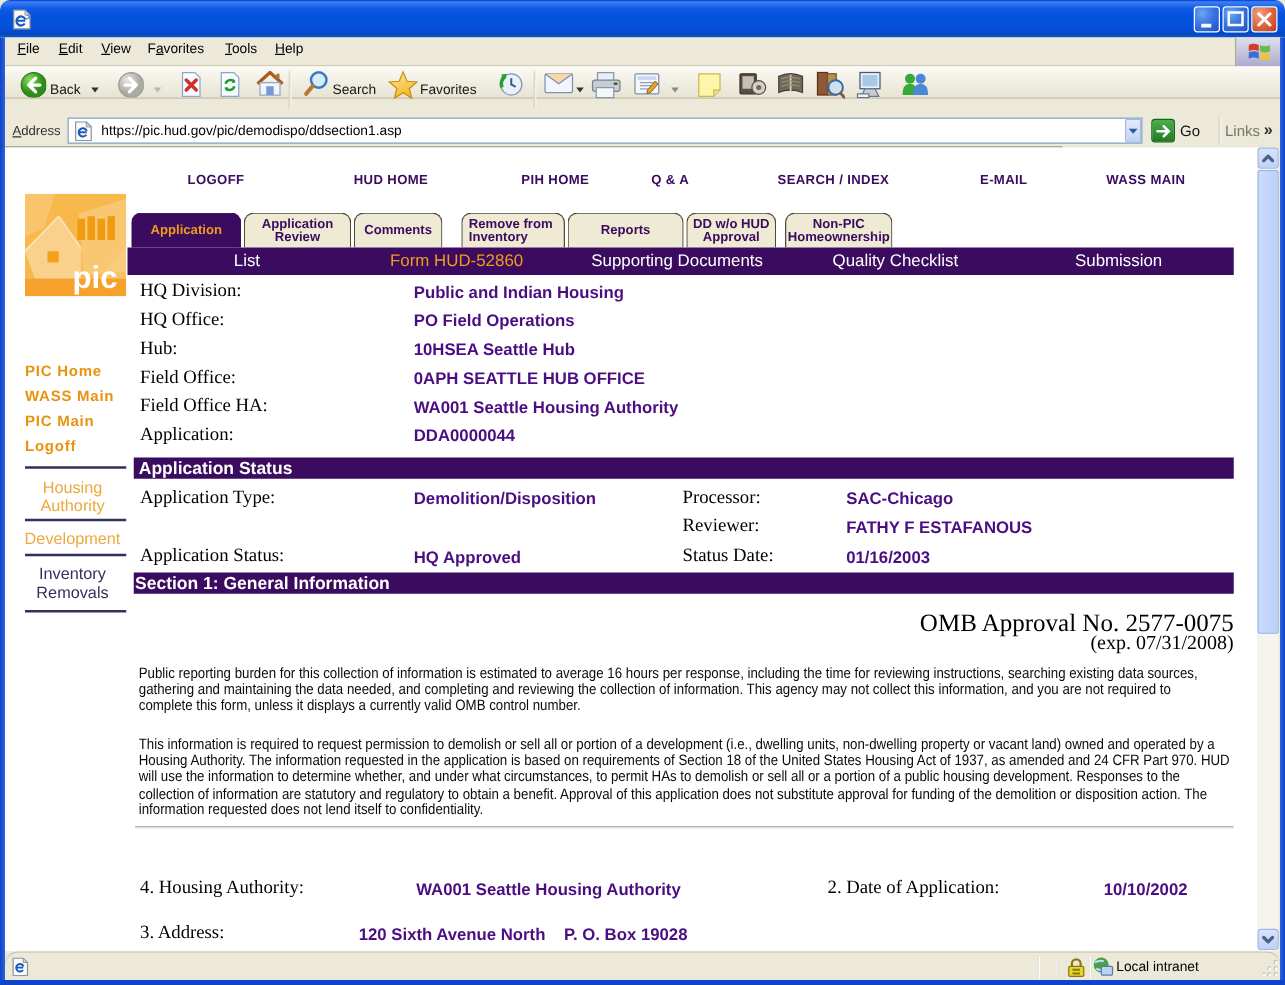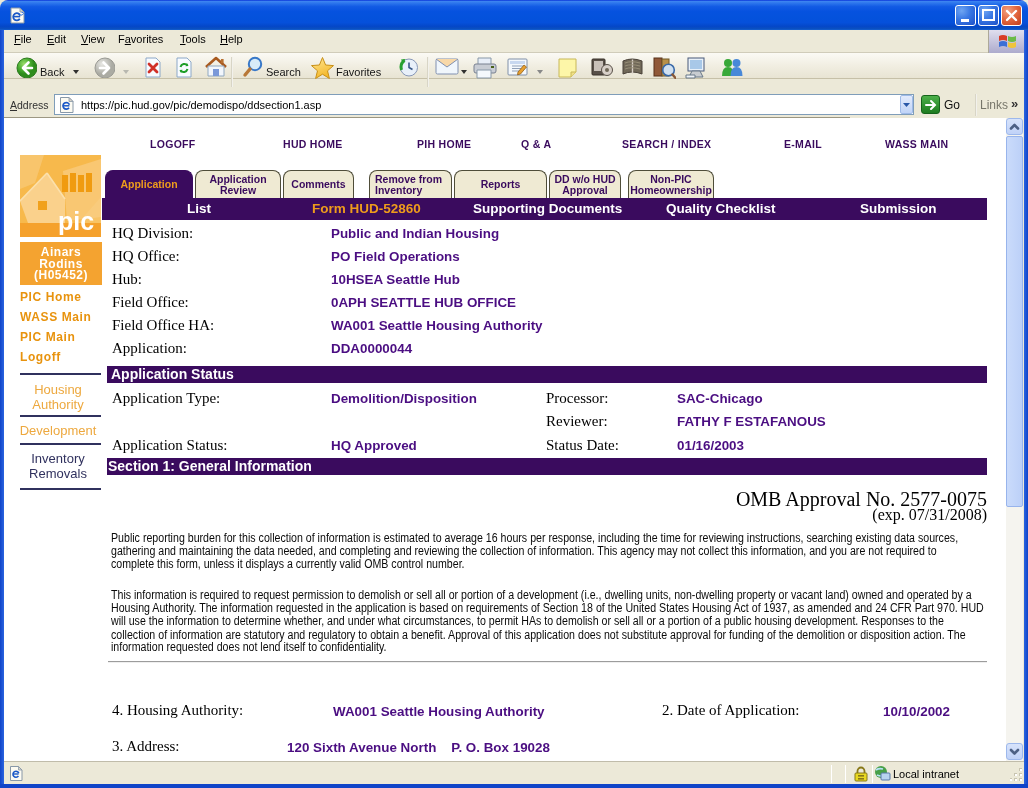--- a/index.html
+++ b/index.html
@@ -53,38 +53,38 @@
 
 #side-user { left:20px; top:242px; width:82px; height:43px; background:#F4A330; color:#fff; font-weight:bold; font-size:12px; letter-spacing:0.5px; text-align:center; line-height:11.5px; padding-top:5px; }
 .sidelink { position:absolute; left:20px; font-size:12px; font-weight:bold; color:#E8930E; letter-spacing:0.6px; }
 .sidehr { position:absolute; left:20px; width:81px; height:2px; background:#30315E; }
 .sidecent { position:absolute; left:6px; width:104px; text-align:center; font-size:13px; color:#EDA83E; }
 
 
 .tab { position:absolute; top:170px; height:28px; border:1px solid #4F4D39; border-bottom:none; border-radius:8px 8px 0 0; background:#EFEAD3; color:#3A0B5E; font-size:10.5px; font-weight:bold; text-align:center; display:flex; align-items:center; justify-content:center; line-height:11px; }
 #tab1 { background:#3A0B5E; color:#EE9C1C; border-color:#3A0B5E; }
 #mainbar { left:102px; top:198px; width:885px; height:22px; background:#3A0B5E; }
-.mb-item { position:absolute; top:201px; font-size:13.5px; font-weight:bold; color:#fff; }
+.mb-item { position:absolute; top:201px; font-size:13.5px; font-weight:normal; color:#fff; }
 
 .lbl { position:absolute; font-family:"Liberation Serif", serif; font-size:15px; color:#000; white-space:nowrap; }
 .val { position:absolute; font-size:13.4px; font-weight:bold; color:#4B0E82; white-space:nowrap; }
 .pbar { position:absolute; left:107px; width:880px; height:17px; background:#3A0B5E; color:#fff; font-size:14px; font-weight:bold; }
 .pbar span { position:absolute; left:4px; top:0px; }
 
 .para { position:absolute; left:111px; font-size:12px; color:#0A0A0A; white-space:nowrap; transform:scaleX(0.885); transform-origin:0 0; }
 
 #hr1 { left:108px; top:661px; width:879px; height:2px; border-top:1px solid #9C9C9C; border-bottom:1px solid #EFEFEF; }
 
 
 #sb { left:1006px; top:118px; width:17px; height:643px; background:#F5F4EF; }
 .sbbtn { position:absolute; left:0px; width:17px; height:17px; background:linear-gradient(180deg,#D7E3FB,#C0D2F8); border:1px solid #9DB8EC; border-radius:3px; }
 #sb-thumb { position:absolute; left:0px; top:18px; width:17px; height:371px; background:linear-gradient(90deg,#CADBFB,#BCD0F8); border:1px solid #98B4EC; border-radius:2px; }
 
 
-#statusbar { left:4px; top:761px; width:1020px; height:23px; background:#ECE9D8; border-top:1px solid #C0BCAA; }
+#statusbar { left:4px; top:761px; width:1020px; height:23px; background:#ECE9D8; border-top:1px solid #C0BCAA;border-radius:11px; }
 .stsep { position:absolute; top:3px; width:1px; height:18px; background:#ACA899; border-right:1px solid #fff; }
 #st-text { left:889px; top:6px; font-size:11px; color:#000; }
 </style>
 </head>
 <body>
 <div id="win">
 
   <div class="abs" id="titlebar"></div>
   <div class="abs winbtn" id="btn-min">
       <svg width="21" height="21">
@@ -293,21 +293,20 @@
     <g fill="#F09B10">
       <rect x="42" y="20" width="6" height="17"></rect>
         <rect x="50" y="18" width="6" height="19"></rect>
         <rect x="58" y="20" width="6" height="17"></rect>
         <rect x="66" y="18" width="6" height="19"></rect>
       <rect x="18" y="46" width="9" height="9" opacity="0.9"></rect>
     </g>
     <rect y="68" width="81" height="14" fill="#F5A12C"></rect>
     <text x="38" y="75" font-family="Liberation Sans, sans-serif" font-size="25" font-weight="bold" fill="#FFFFFF">pic</text>
   </svg>
-  <div class="abs" id="side-user">Ainars<br>Rodins<br>(H05452)</div>
   <div class="sidelink" style="top:290px">PIC Home</div>
   <div class="sidelink" style="top:310px">WASS Main</div>
   <div class="sidelink" style="top:330px">PIC Main</div>
   <div class="sidelink" style="top:350px">Logoff</div>
   <div class="sidehr" style="top:373px"></div>
   <div class="sidecent" style="top:382px">Housing<br>Authority</div>
   <div class="sidehr" style="top:415px"></div>
   <div class="sidecent" style="top:423px">Development</div>
   <div class="sidehr" style="top:443px"></div>
   <div class="sidecent" style="top:451px;color:#30315E">Inventory<br>Removals</div>

